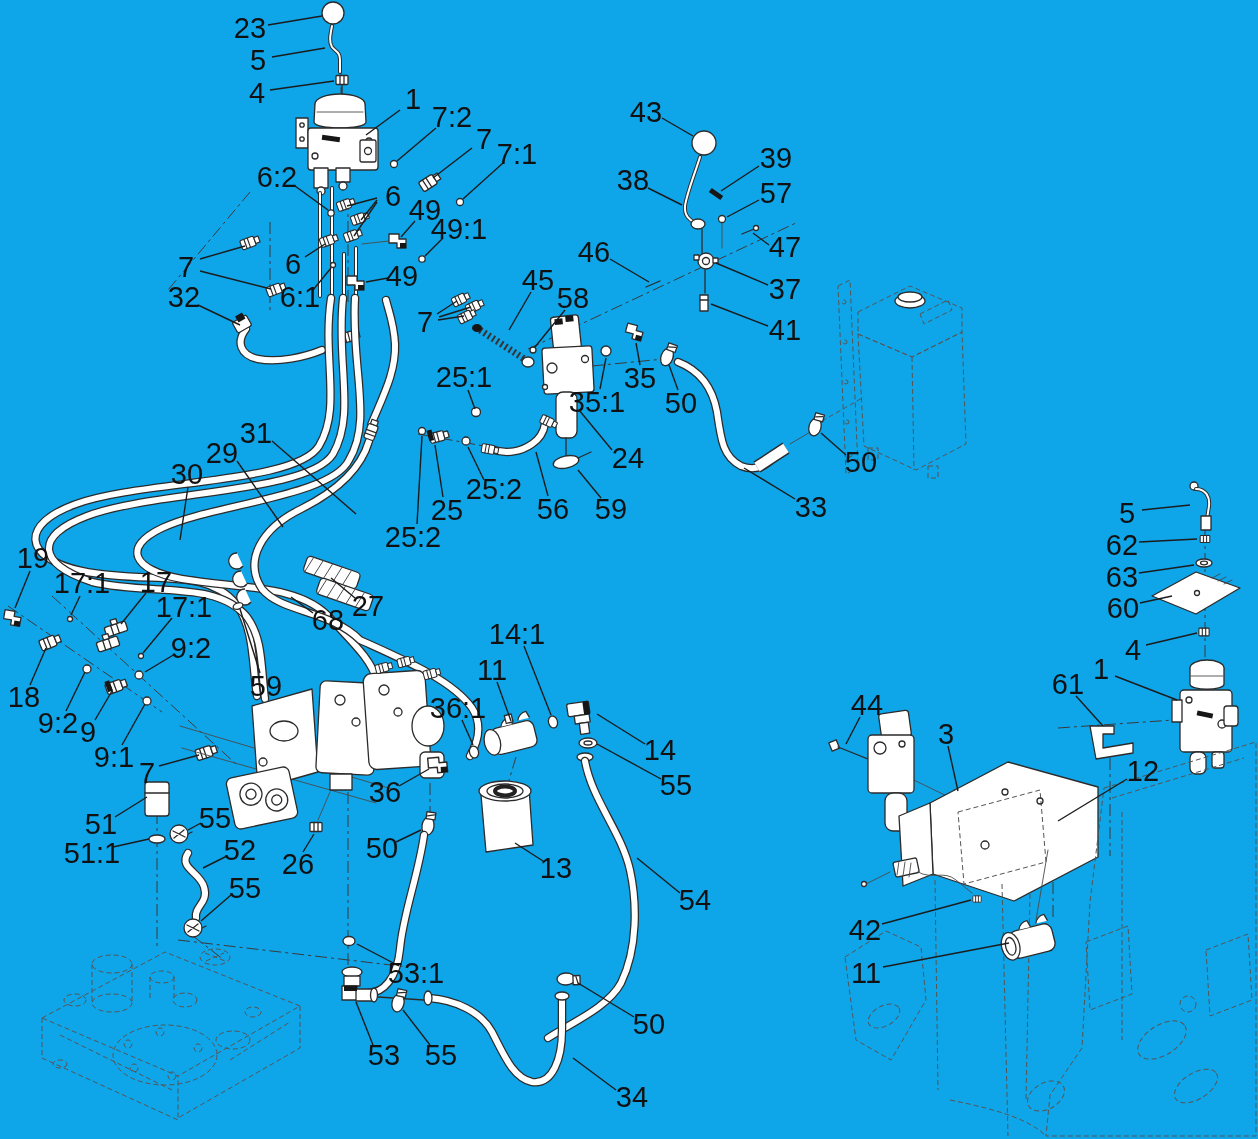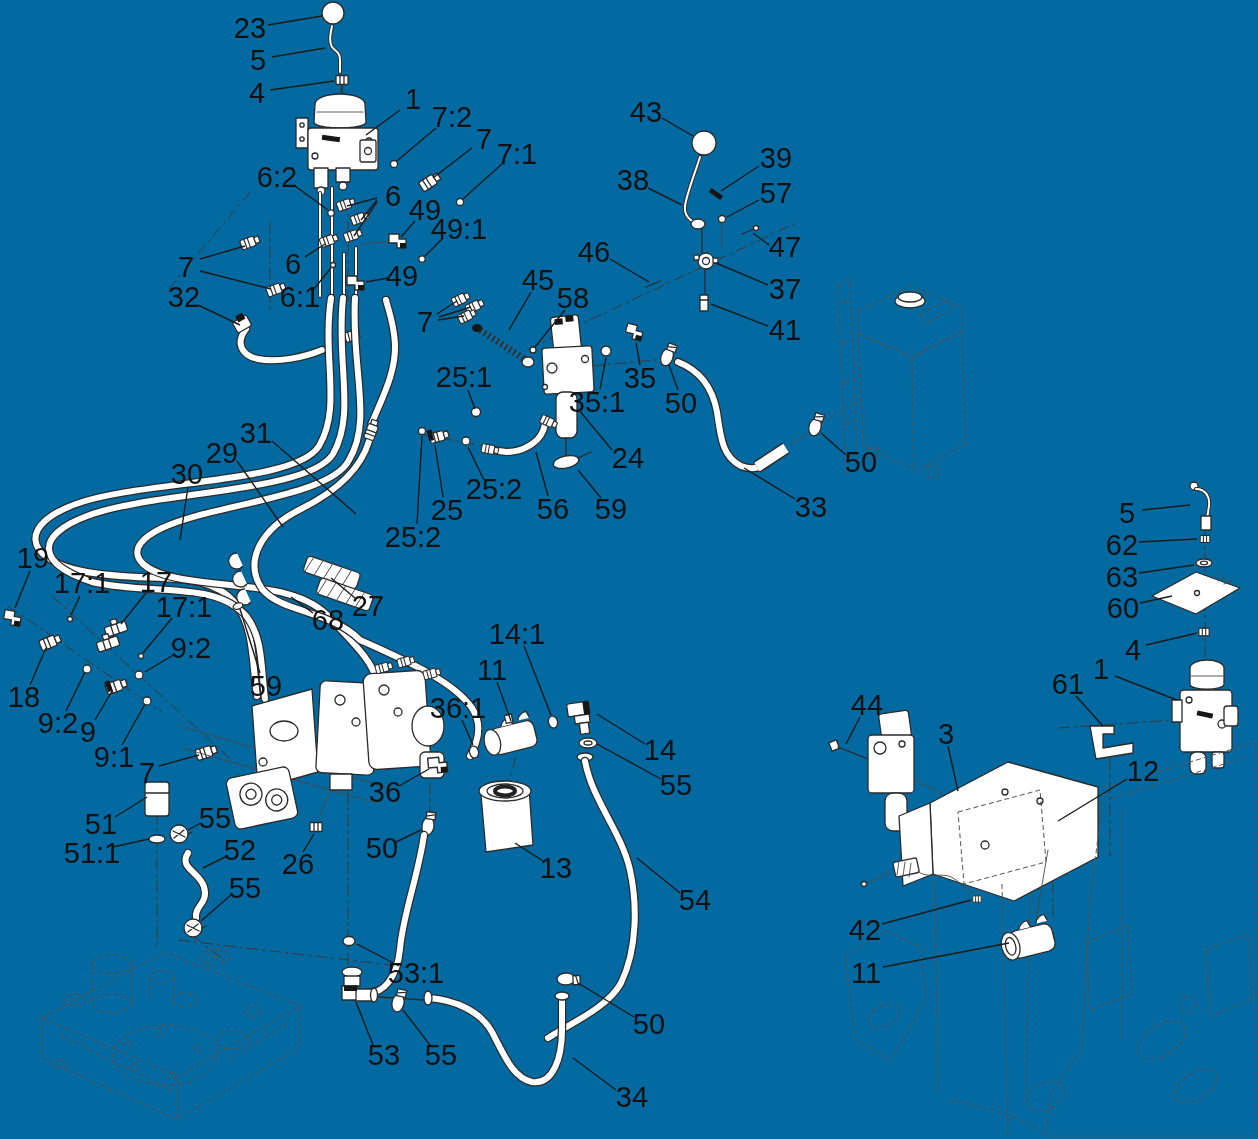--- a/index.html
+++ b/index.html
@@ -1,16 +1,16 @@
 <!DOCTYPE html>
 <html><head>
 <meta charset="utf-8">
 <style>
   html,body{margin:0;padding:0;background:#fff;}
-  #stage{position:relative;width:1258px;height:1139px;background:#0369a1;overflow:hidden;}
+  #stage{position:relative;width:1258px;height:1139px;background:#0ea5e9;overflow:hidden;}
   svg{position:absolute;left:0;top:0;}
   .ln{fill:none;stroke:#2b2b2b;stroke-width:1.3;stroke-linecap:round;stroke-linejoin:round;}
   .thin{stroke-width:0.9;stroke:#4a4a4a;}
   .fw{fill:#fff;stroke:#2b2b2b;stroke-width:1.3;stroke-linejoin:round;}
   .dk{fill:#161616;stroke:none;}
   .cl{fill:none;stroke:#3a3a3a;stroke-width:1;stroke-dasharray:12 4 3 4;}
   .ph{fill:none;stroke:#555;stroke-width:1;stroke-dasharray:5 3;stroke-linejoin:round;}
   .hose-o{fill:none;stroke:#2b2b2b;stroke-width:8.5;stroke-linecap:round;}
   .hose-i{fill:none;stroke:#fff;stroke-width:6;stroke-linecap:round;}
   .tube-o{fill:none;stroke:#2b2b2b;stroke-width:4;stroke-linecap:round;}

